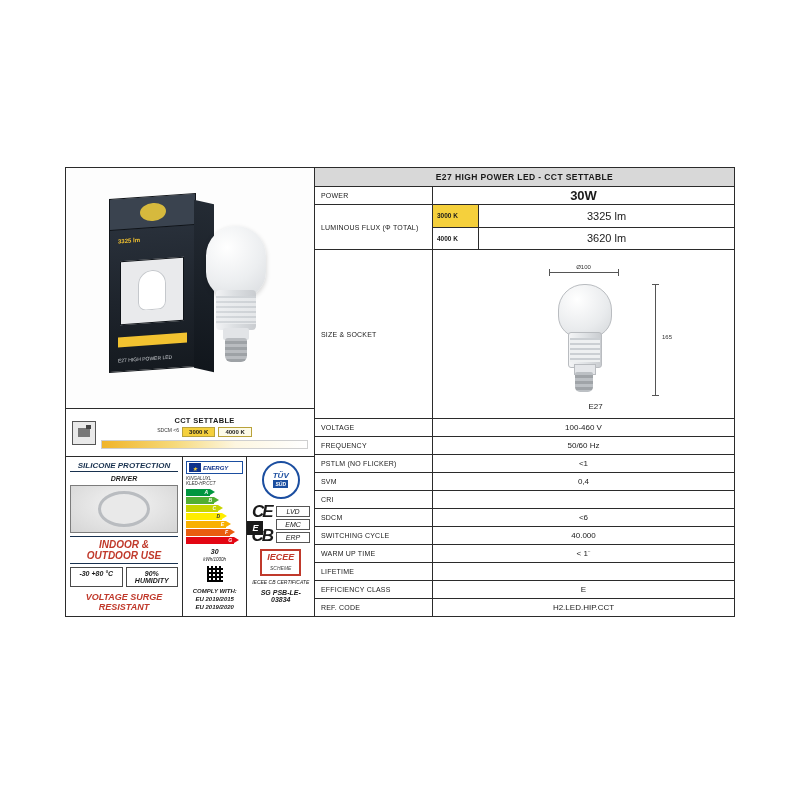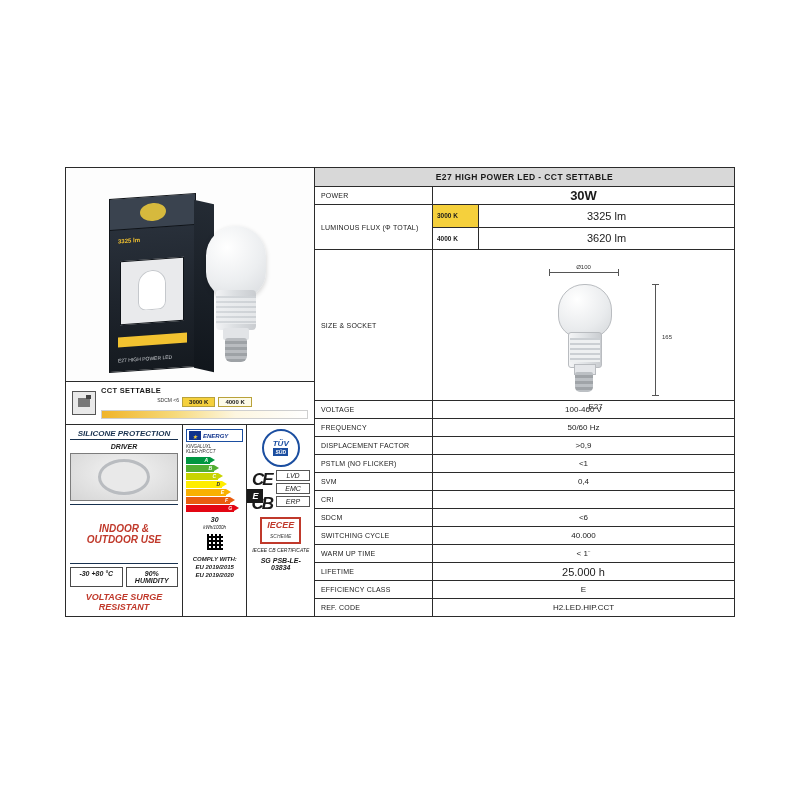--- a/index.html
+++ b/index.html
@@ -130,21 +130,21 @@
     border: 1px solid #555; background:#e9e9e9;
     display:flex; align-items:center; justify-content:center;
     flex:0 0 auto;
   }
   .cct-switch .sw {
     width: 12px; height: 9px; background:#777; position:relative;
   }
   .cct-switch .sw:after{ content:""; position:absolute; right:-1px; top:-3px; width:5px; height:4px; background:#444;}
   .cct-right { flex:1; }
   .cct-title {
-    font-size: 7.5px; font-weight: bold; letter-spacing:.3px; 
+    font-size: 7.5px; font-weight: bold; letter-spacing:.3px; text-align:center;
     margin-bottom:2px;
   }
   .cct-chips { display:flex; gap:3px; justify-content:center; }
   .chip {
     font-size: 6px; padding:1px 6px; font-weight:bold; border:1px solid #b9a23a;
   }
   .chip.warm { background:#f5d03c; }
   .chip.cool { background:#fdfbe8; }
   .cct-grad {
     margin-top:3px; height:7px;
@@ -176,21 +176,21 @@
     position:relative; overflow:hidden;
   }
   .sil-photo:after{
     content:""; position:absolute; left:50%; top:50%; transform:translate(-50%,-50%);
     width:46px; height:30px; border-radius:50%;
     border:3px solid #b9bcc0; background:#e9e9e9;
   }
   .io-use {
     text-align:center; color:#c0392b; font-weight:bold; font-size:10px;
     line-height:11px; border-top:1px solid #18314f; border-bottom:1px solid #18314f;
-    padding:18px 0;
+    padding:2px 0;
   }
   .temp-row { display:flex; gap:3px; }
   .temp-box, .hum-box {
     flex:1; border:1px solid #4a4a4a; text-align:center; font-size:7px;
     padding:2px 0; font-weight:bold; background:#fff;
   }
   .surge {
     text-align:center; color:#c0392b; font-weight:bold; font-size:9px; line-height:10px;
     margin-top:2px;
   }
@@ -247,21 +247,21 @@
     box-sizing:border-box;
     padding: 4px 4px;
     display:flex; flex-direction:column; align-items:center; gap:3px;
   }
   .tuv {
     width:34px; height:34px; border-radius:50%; border:2px solid #1b4ea0;
     color:#1b4ea0; display:flex; flex-direction:column; align-items:center;
     justify-content:center; font-size:8px; font-weight:bold; line-height:8px;
   }
   .tuv .sud { font-size:5px; background:#1b4ea0; color:#fff; padding:0 2px; }
-  .ce-row { display:flex; gap:4px; align-items:flex-start; }
+  .ce-row { display:flex; gap:4px; align-items:center; }
   .ce-mark { font-size:17px; font-weight:bold; letter-spacing:-2px; }
   .tagcol { display:flex; flex-direction:column; gap:2px; }
   .tag { border:1px solid #555; font-size:7px; padding:1px 4px; min-width:24px; text-align:center;}
   .iecee {
     border:2px solid #c0392b; color:#c0392b; font-weight:bold;
     font-size:9px; padding:1px 5px; line-height:10px; text-align:center;
     position:relative;
   }
   .iecee .sch { font-size:5px; color:#444; font-weight:normal; }
   .cert-txt { font-size:5px; text-align:center; line-height:7px; }
@@ -551,24 +551,20 @@
 
     <div class="row">
       <div class="lbl">VOLTAGE</div>
       <div class="val">100-460 V</div>
     </div>
     <div class="row">
       <div class="lbl">FREQUENCY</div>
       <div class="val">50/60 Hz</div>
     </div>
     <div class="row">
-      <div class="lbl">DISPLACEMENT FACTOR</div>
-      <div class="val">&gt;0,9</div>
-    </div>
-    <div class="row">
       <div class="lbl">PSTLM (NO FLICKER)</div>
       <div class="val">&lt;1</div>
     </div>
     <div class="row">
       <div class="lbl">SVM</div>
       <div class="val">0,4</div>
     </div>
     <div class="row">
       <div class="lbl">CRI</div>
     </div>
@@ -579,21 +575,20 @@
     <div class="row">
       <div class="lbl">SWITCHING CYCLE</div>
       <div class="val">40.000</div>
     </div>
     <div class="row">
       <div class="lbl">WARM UP TIME</div>
       <div class="val">&lt; 1¨</div>
     </div>
     <div class="row">
       <div class="lbl">LIFETIME</div>
-      <div class="val mid">25.000 h</div>
     </div>
     <div class="row">
       <div class="lbl">EFFICIENCY CLASS</div>
       <div class="val">E</div>
     </div>
     <div class="row">
       <div class="lbl">REF. CODE</div>
       <div class="val">H2.LED.HIP.CCT</div>
     </div>
 

